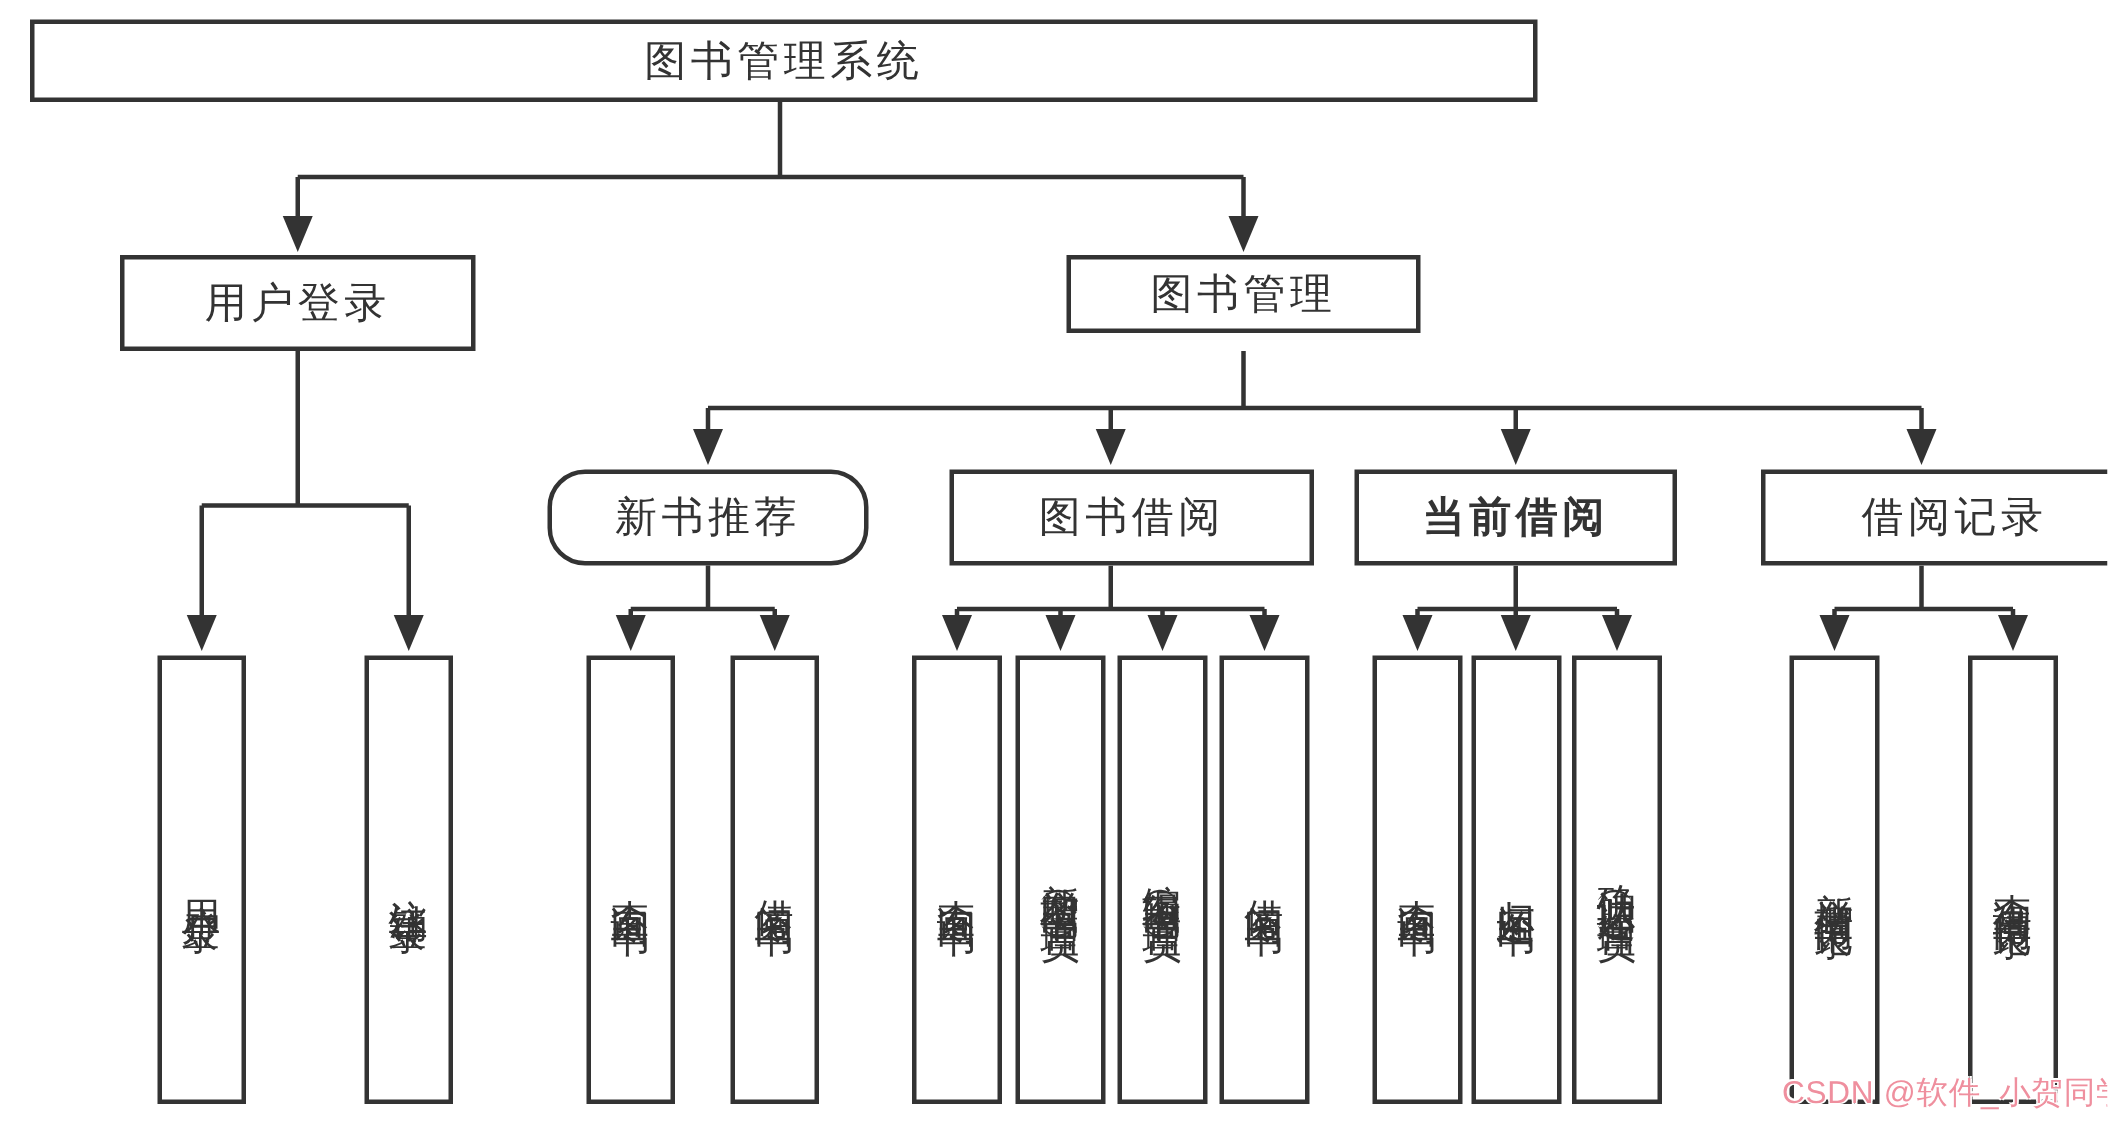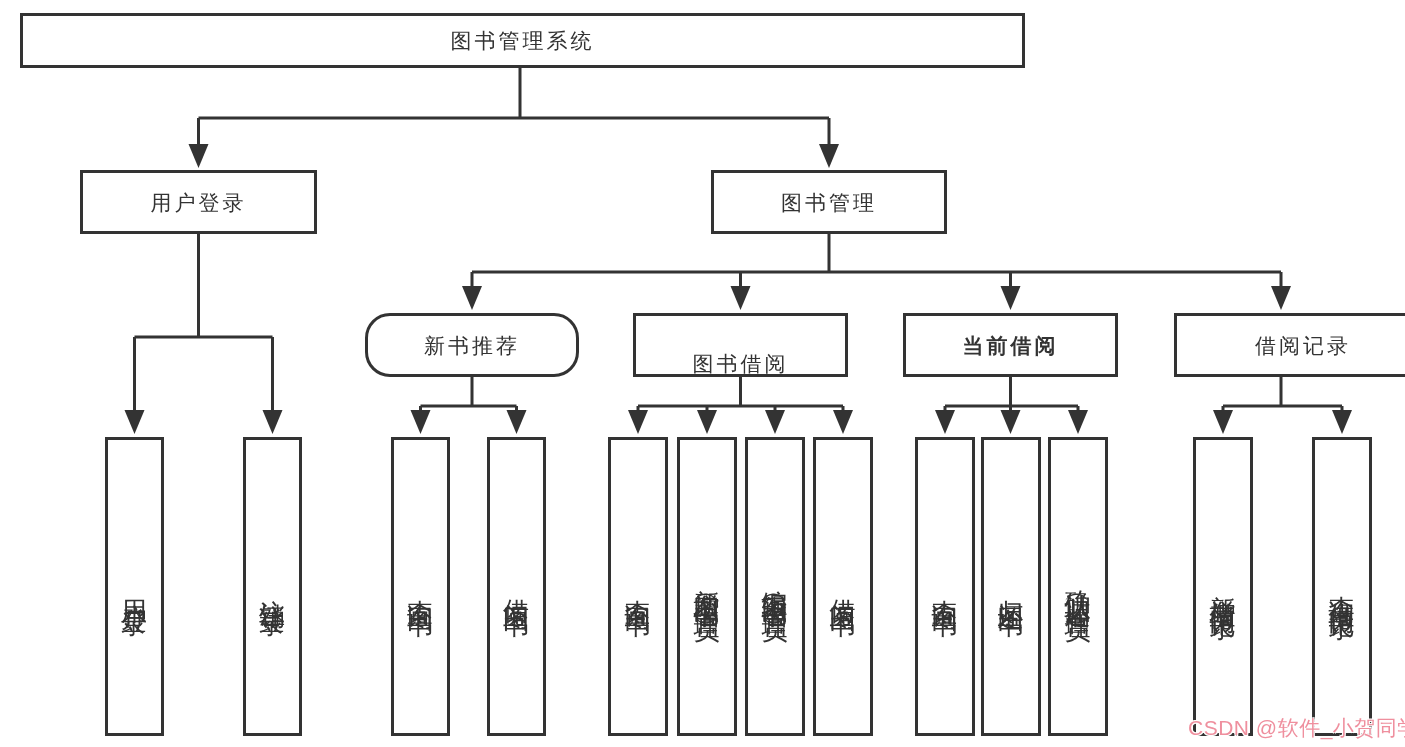--- a/index.html
+++ b/index.html
@@ -21,21 +21,21 @@
   .box {
     position: absolute;
     background: #ffffff;
     border: 3px solid #333333;
     display: flex;
     align-items: center;
     justify-content: center;
     text-align: center;
   }
   .hlabel {
-    font-size: 21px;
+    font-size: 28px;
     letter-spacing: 3px;
     line-height: 1;
     white-space: nowrap;
   }
   .tall { top: 437px; height: 299px; }
   .vlabel {
     writing-mode: vertical-lr;
     font-size: 26px;
     letter-spacing: 4px;
     line-height: 1;
@@ -90,28 +90,28 @@
     </g>
   </svg>
 
   <div class="box" style="left:20px;top:13px;width:1005px;height:55px;">
     <span class="hlabel">图书管理系统</span>
   </div>
 
   <div class="box" style="left:80px;top:170px;width:237px;height:64px;">
     <span class="hlabel">用户登录</span>
   </div>
-  <div class="box" style="left:711px;top:170px;width:236px;height:64px;">
+  <div class="box" style="left:711px;top:170px;width:236px;height:52px;">
     <span class="hlabel">图书管理</span>
   </div>
 
   <div class="box" style="left:365px;top:313px;width:214px;height:64px;border-radius:25px;">
     <span class="hlabel">新书推荐</span>
   </div>
-  <div class="box" style="left:633px;top:313px;width:215px;height:64px;align-items:flex-end;">
+  <div class="box" style="left:633px;top:313px;width:243px;height:64px;">
     <span class="hlabel">图书借阅</span>
   </div>
   <div class="box" style="left:903px;top:313px;width:215px;height:64px;font-weight:bold;">
     <span class="hlabel">当前借阅</span>
   </div>
   <div class="box" style="left:1174px;top:313px;width:258px;height:64px;">
     <span class="hlabel">借阅记录</span>
   </div>
 
   <div class="box tall" style="left:105px;width:59px;">

